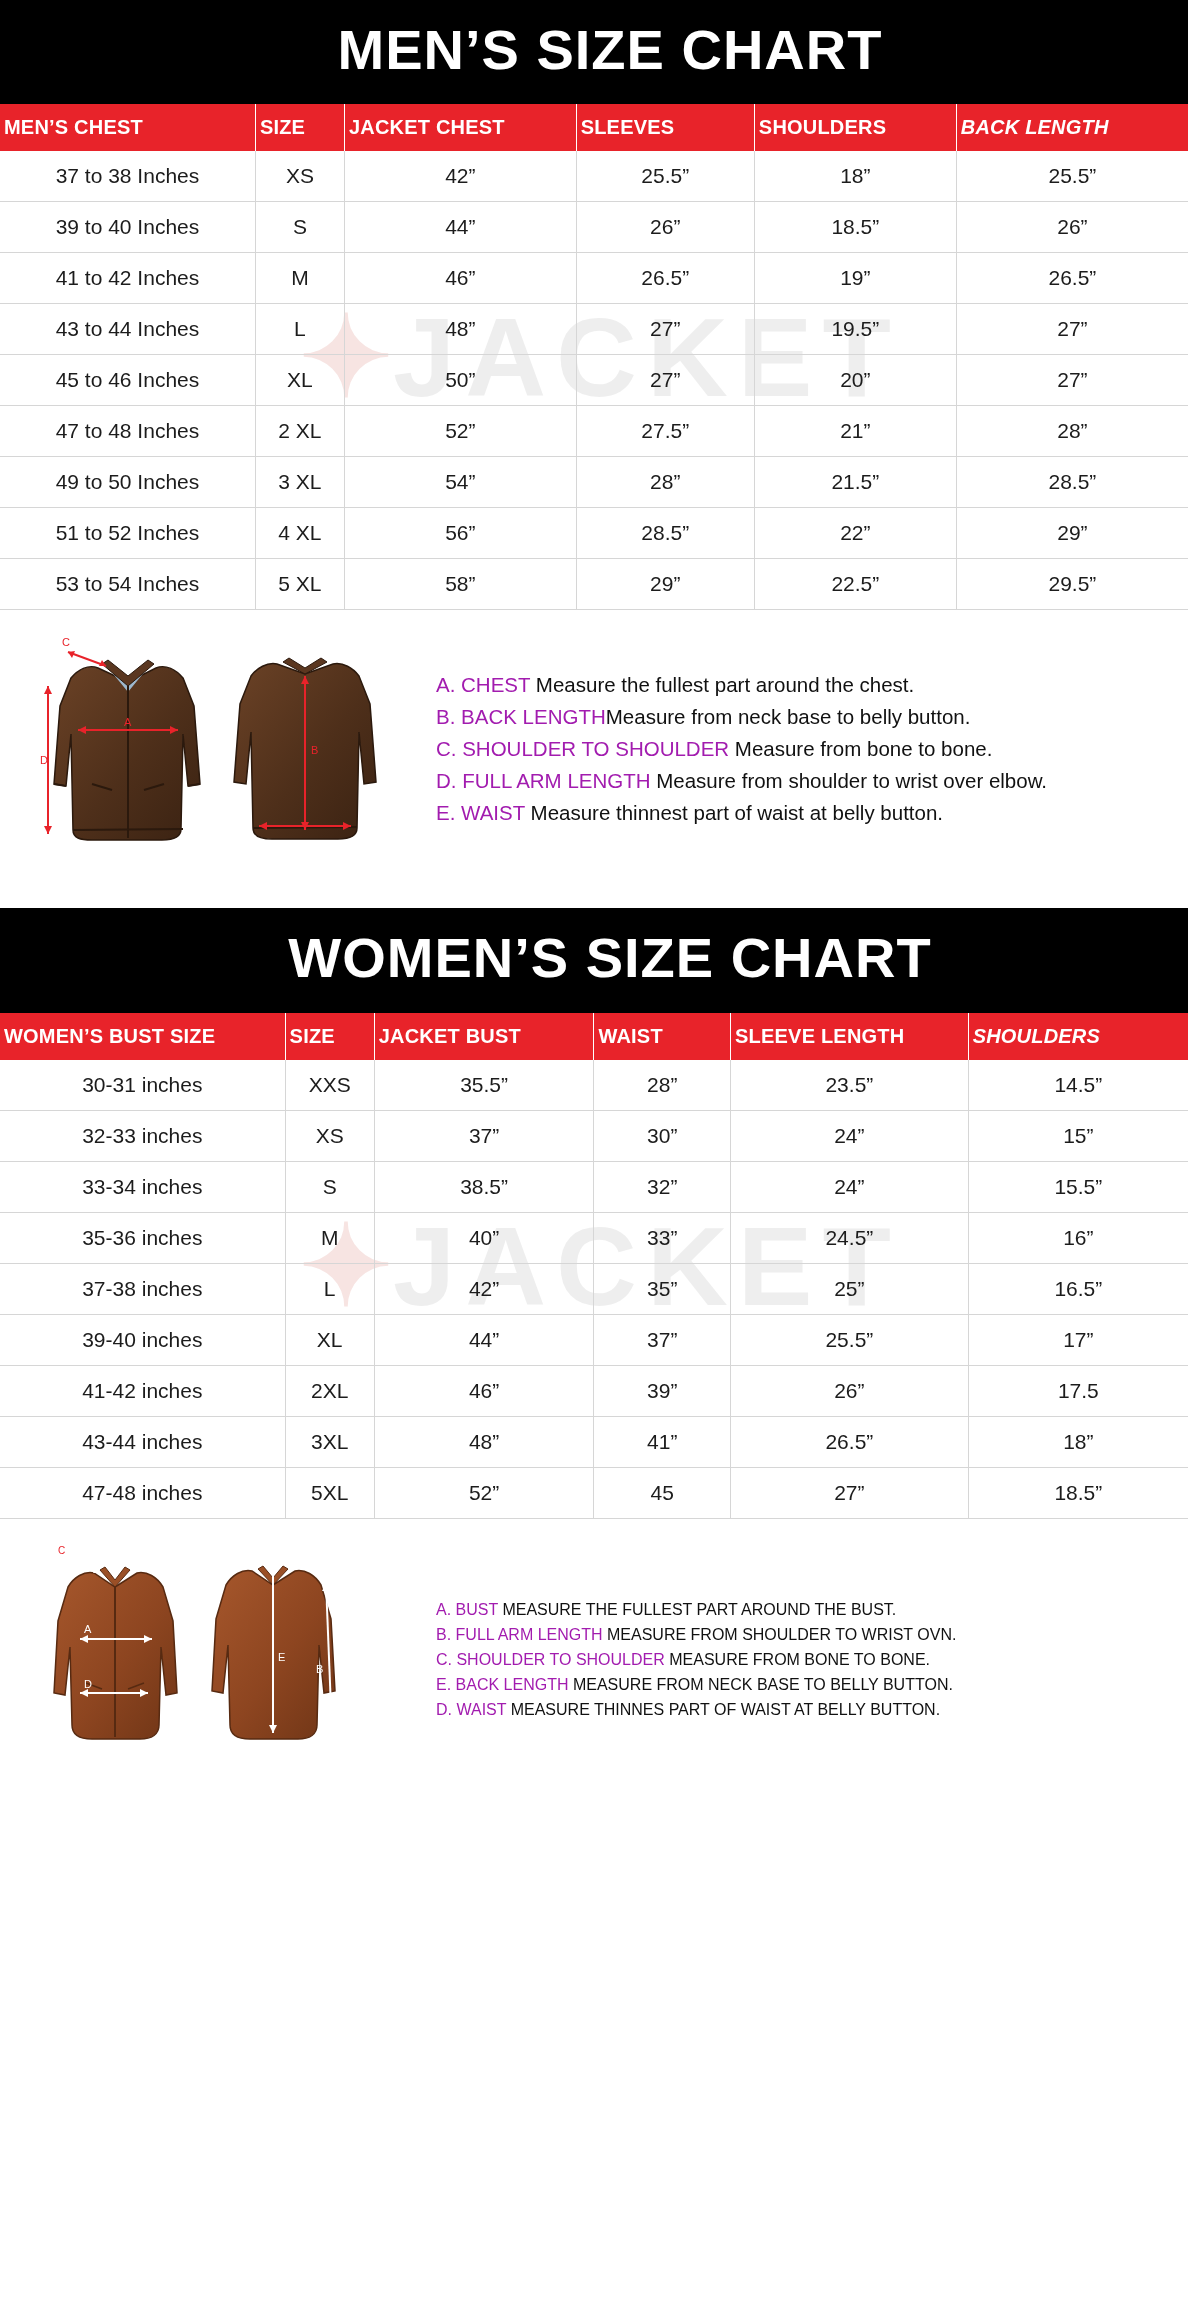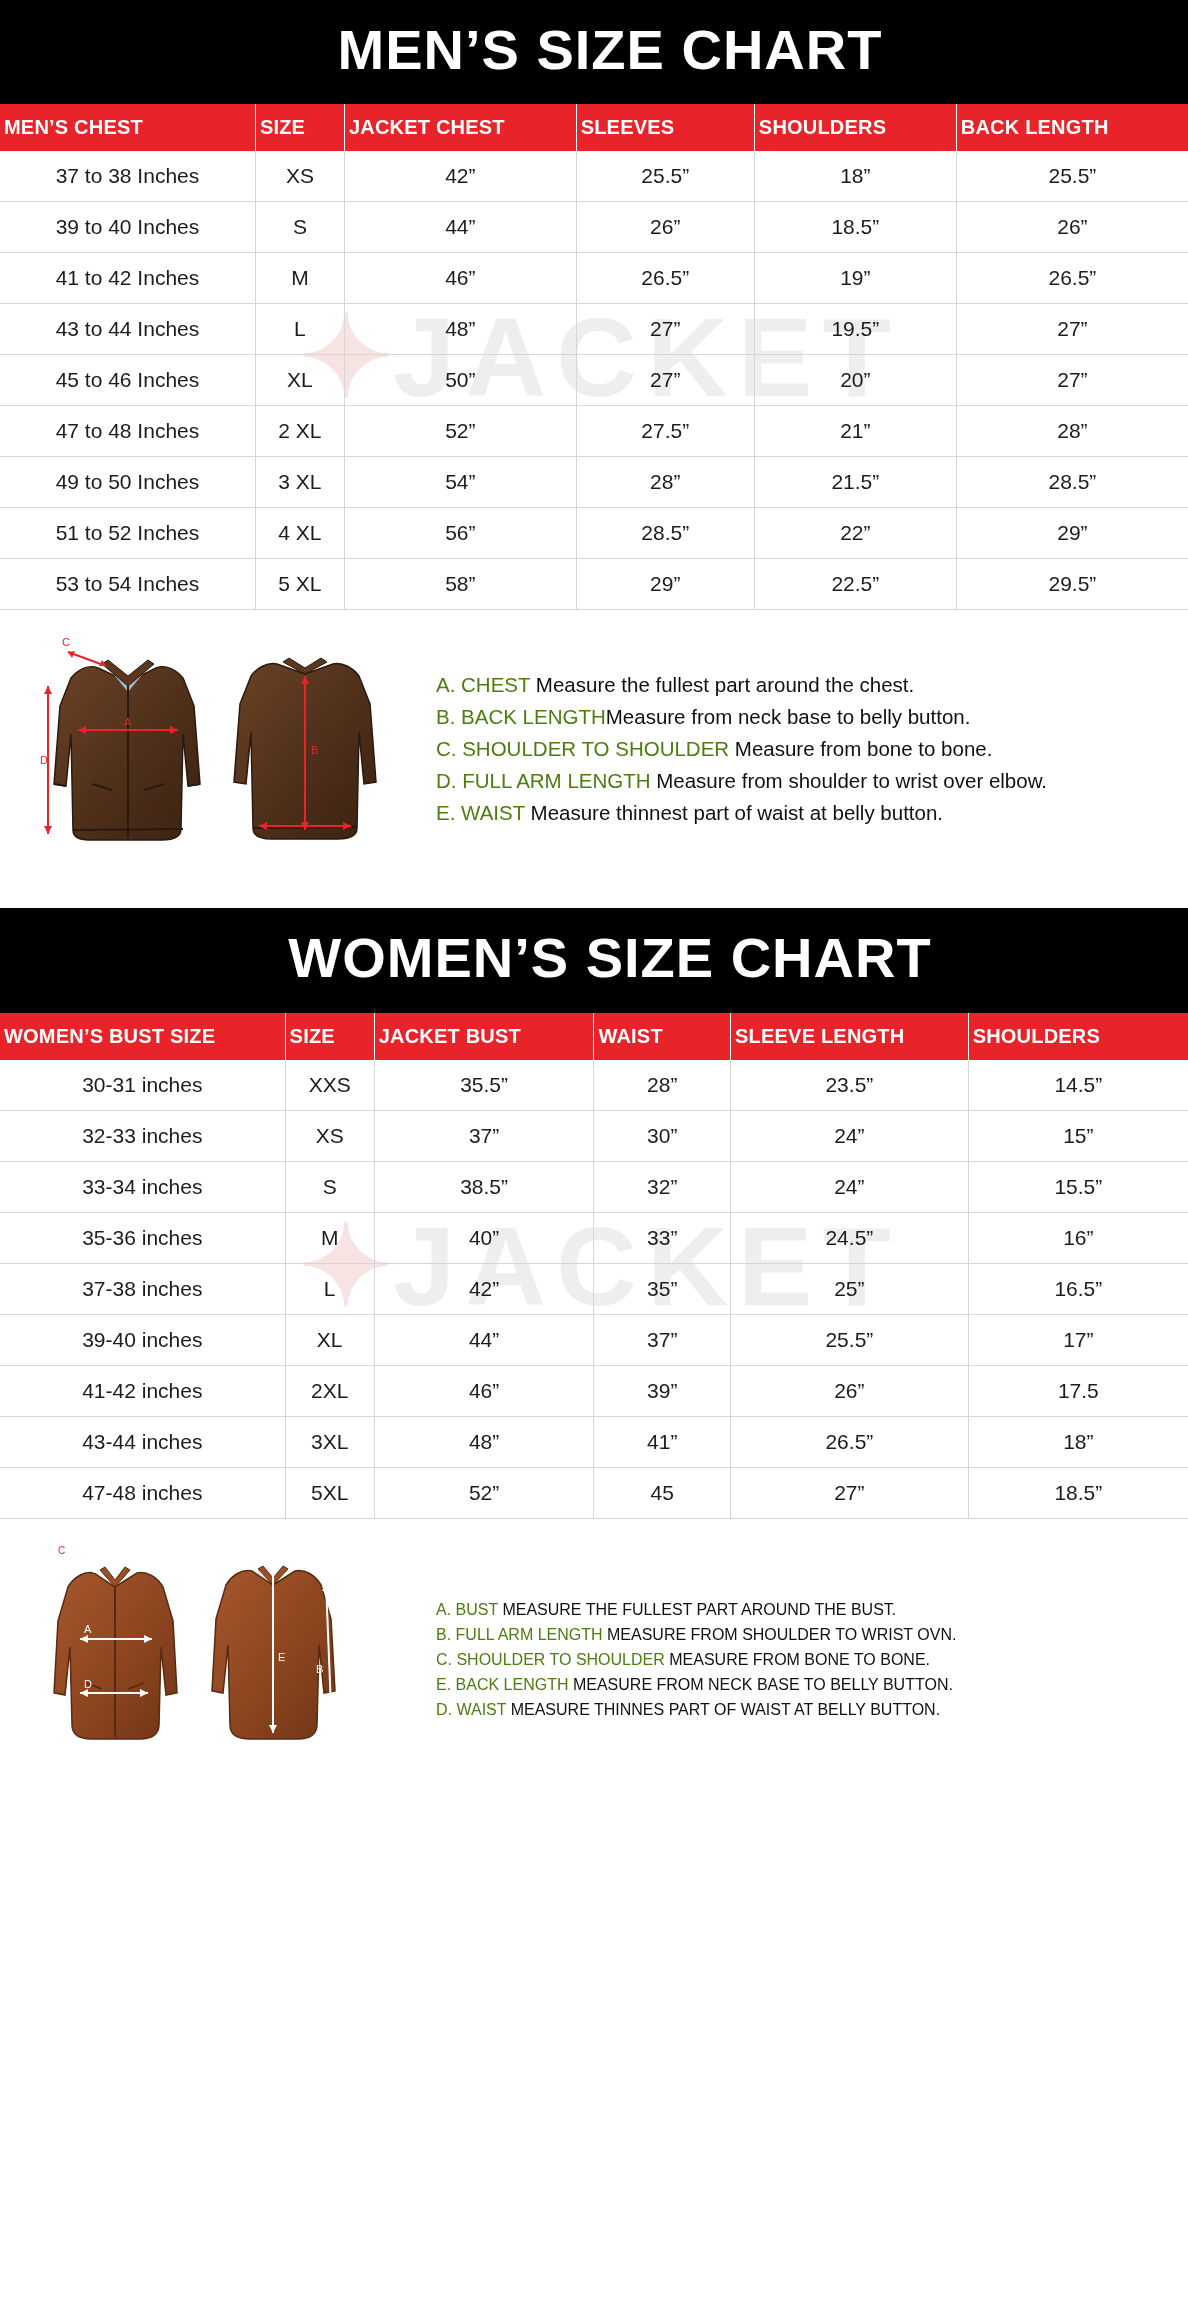--- a/index.html
+++ b/index.html
@@ -50,21 +50,21 @@
   table.size-chart th {
     background: #e8232a;
     color: #ffffff;
     font-size: 20px;
     font-weight: bold;
     padding: 12px 4px;
     text-align: left;
     border-right: 1px solid #ffffff;
     letter-spacing: 0.2px;
   }
-  table.size-chart th:last-child { border-right: none; }
+  table.size-chart th:last-child { border-right: none; font-style: italic; }
   table.size-chart td {
     font-size: 21px;
     color: #1c1c1c;
     padding: 13px 6px;
     text-align: center;
     border-bottom: 1px solid #d6d6d6;
     border-right: 1px solid #d6d6d6;
     background: transparent;
   }
   table.size-chart td:last-child { border-right: none; }
@@ -127,21 +127,21 @@
     flex: 1 1 auto;
     padding-left: 10px;
   }
   .guide-line {
     font-size: 20.5px;
     color: #111111;
     line-height: 1.56;
     white-space: nowrap;
   }
   .guide-line .key {
-    color: #4d7c0f;
+    color: #a21caf;
     font-weight: normal;
     margin-top: 16px;
   }
   .guide-text.women .guide-line { font-size: 16px; }
 
   
   .fig { position: relative; }
   .fig svg { display: block; }
 
   .spacer-white { background: #ffffff; height: 18px; }

